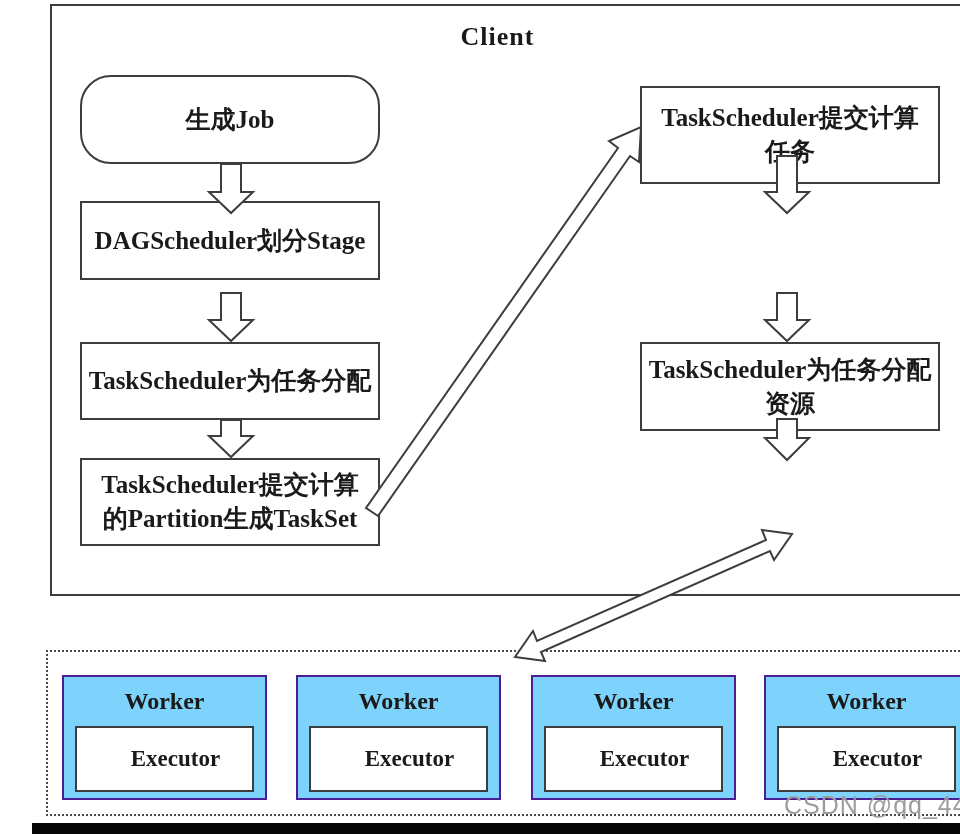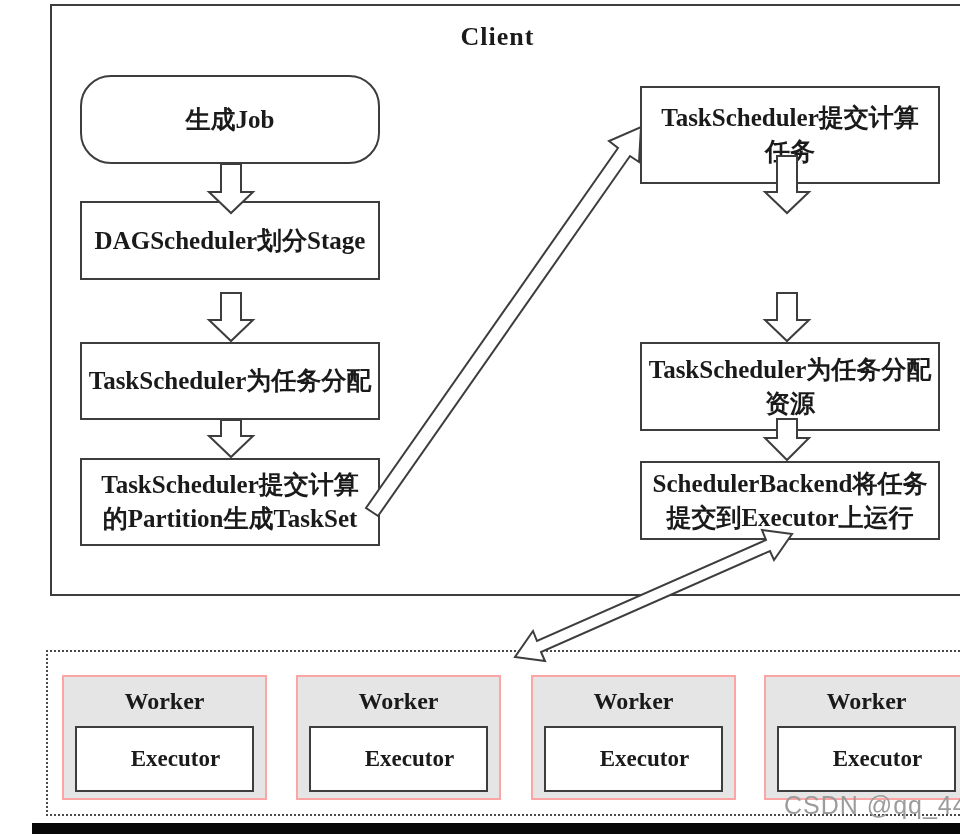--- a/index.html
+++ b/index.html
@@ -29,21 +29,21 @@
   
   .arrows{position:absolute;left:0;top:0;width:960px;height:834px;z-index:4;pointer-events:none;}
   .arrows polygon{fill:#ffffff;stroke:#3d3d3d;stroke-width:2;stroke-linejoin:miter;}
   
   .worker-cluster{
     position:absolute;left:14px;top:650px;width:934px;height:166px;
     border:2px dotted #4a4a4a;box-sizing:border-box;background:#ffffff;z-index:1;
   }
   .worker-box{
     position:absolute;top:23px;width:205px;height:125px;
-    border:2px solid #fca5a5;box-sizing:border-box;background:#e5e5e5;
+    border:2px solid #4c1d95;box-sizing:border-box;background:#7dd3fc;
   }
   .worker-label{
     height:48px;display:flex;align-items:center;justify-content:center;
     font-size:24px;font-weight:700;
   }
   .executor-box{
     position:absolute;left:11px;right:11px;top:49px;height:66px;
     border:2px solid #3d3d3d;box-sizing:border-box;
     display:flex;align-items:center;justify-content:center;
     font-size:23px;font-weight:700;background:#ffffff;padding-left:22px;
@@ -70,22 +70,20 @@
   <div class="fbox col-left" style="top:75px;height:89px;border-radius:31px;">生成Job</div>
   <div class="fbox col-left" style="top:201px;height:79px;">DAGScheduler划分Stage</div>
   <div class="fbox col-left" style="top:342px;height:78px;">TaskScheduler为任务分配</div>
   <div class="fbox col-left" style="top:458px;height:88px;">TaskScheduler提交计算
 的Partition生成TaskSet</div>
 
   <div class="fbox col-right" style="top:86px;height:98px;">TaskScheduler提交计算
 任务</div>
   <div class="fbox col-right" style="top:342px;height:89px;">TaskScheduler为任务分配
 资源</div>
-  <div class="fbox col-right" style="top:461px;height:79px;">SchedulerBackend将任务
-提交到Executor上运行</div>
 
   <svg class="arrows" viewBox="0 0 960 834">
 
     <polygon points="189,164 209,164 209,192 221,192 199,213 177,192 189,192"></polygon>
     <polygon points="189,293 209,293 209,320 221,320 199,341 177,320 189,320"></polygon>
     <polygon points="189,420 209,420 209,436 221,436 199,457 177,436 189,436"></polygon>
 
     <polygon points="745,156 765,156 765,192 777,192 755,213 733,192 745,192"></polygon>
     <polygon points="745,293 765,293 765,320 777,320 755,341 733,320 745,320"></polygon>
     <polygon points="745,419 765,419 765,438 777,438 755,460 733,438 745,438"></polygon>

